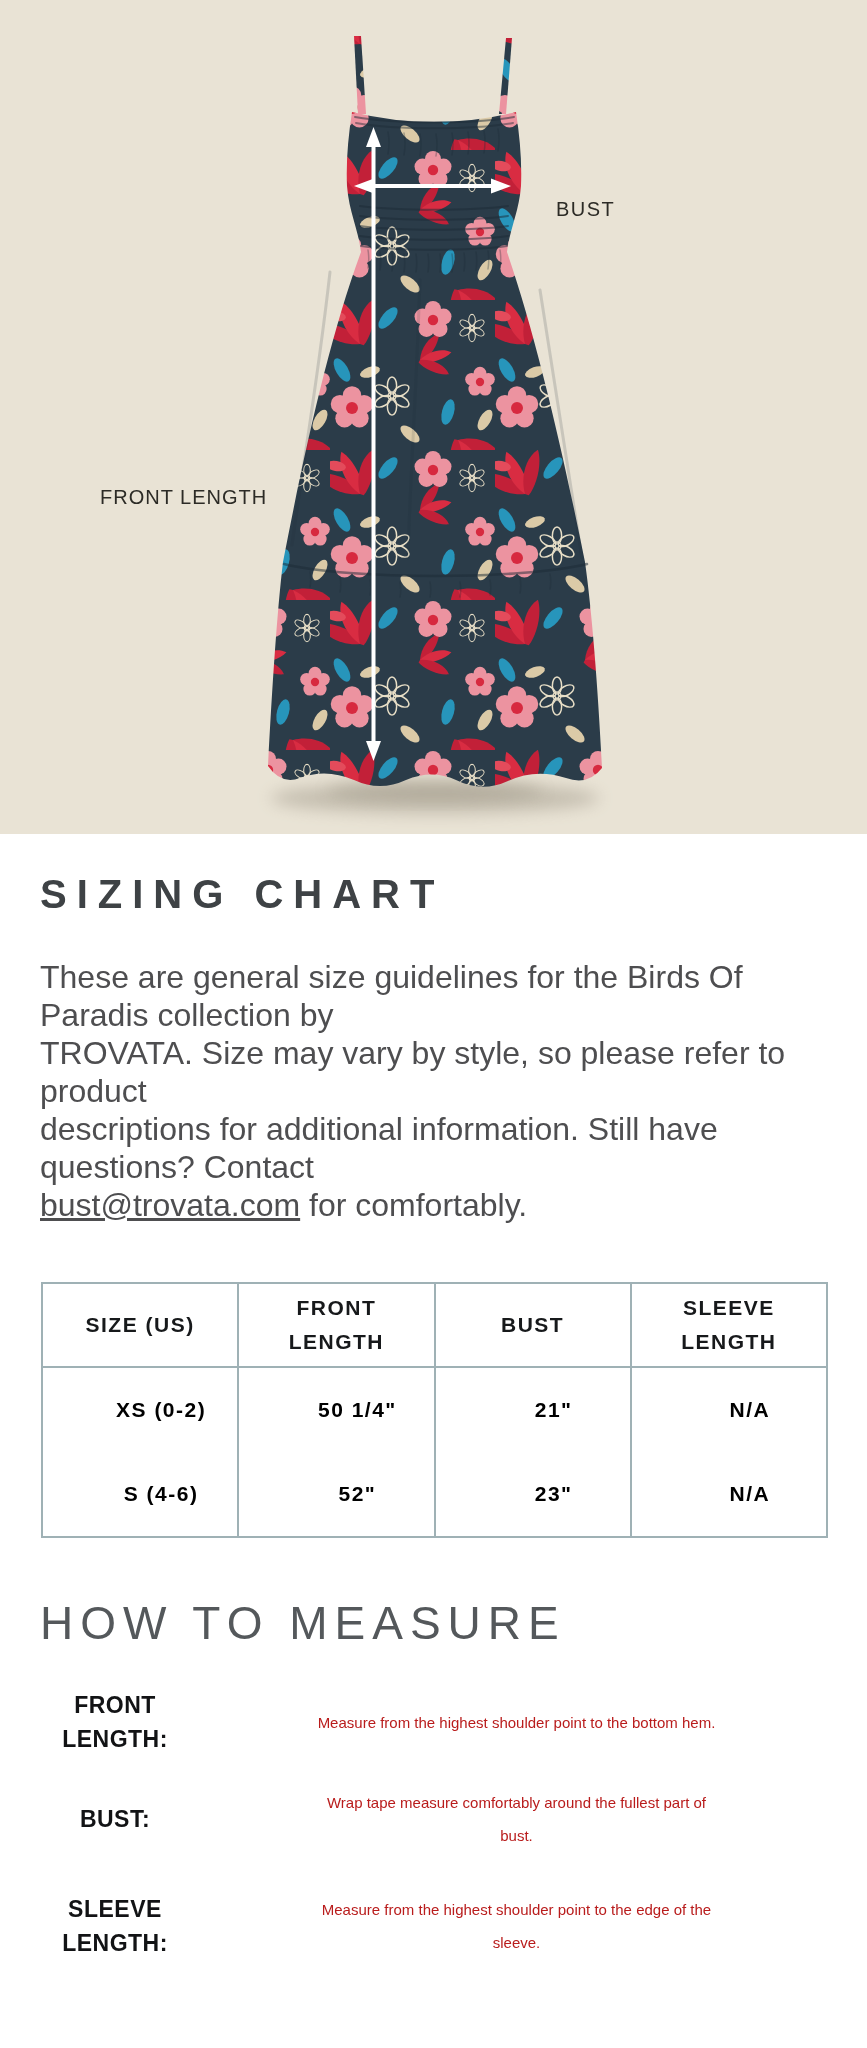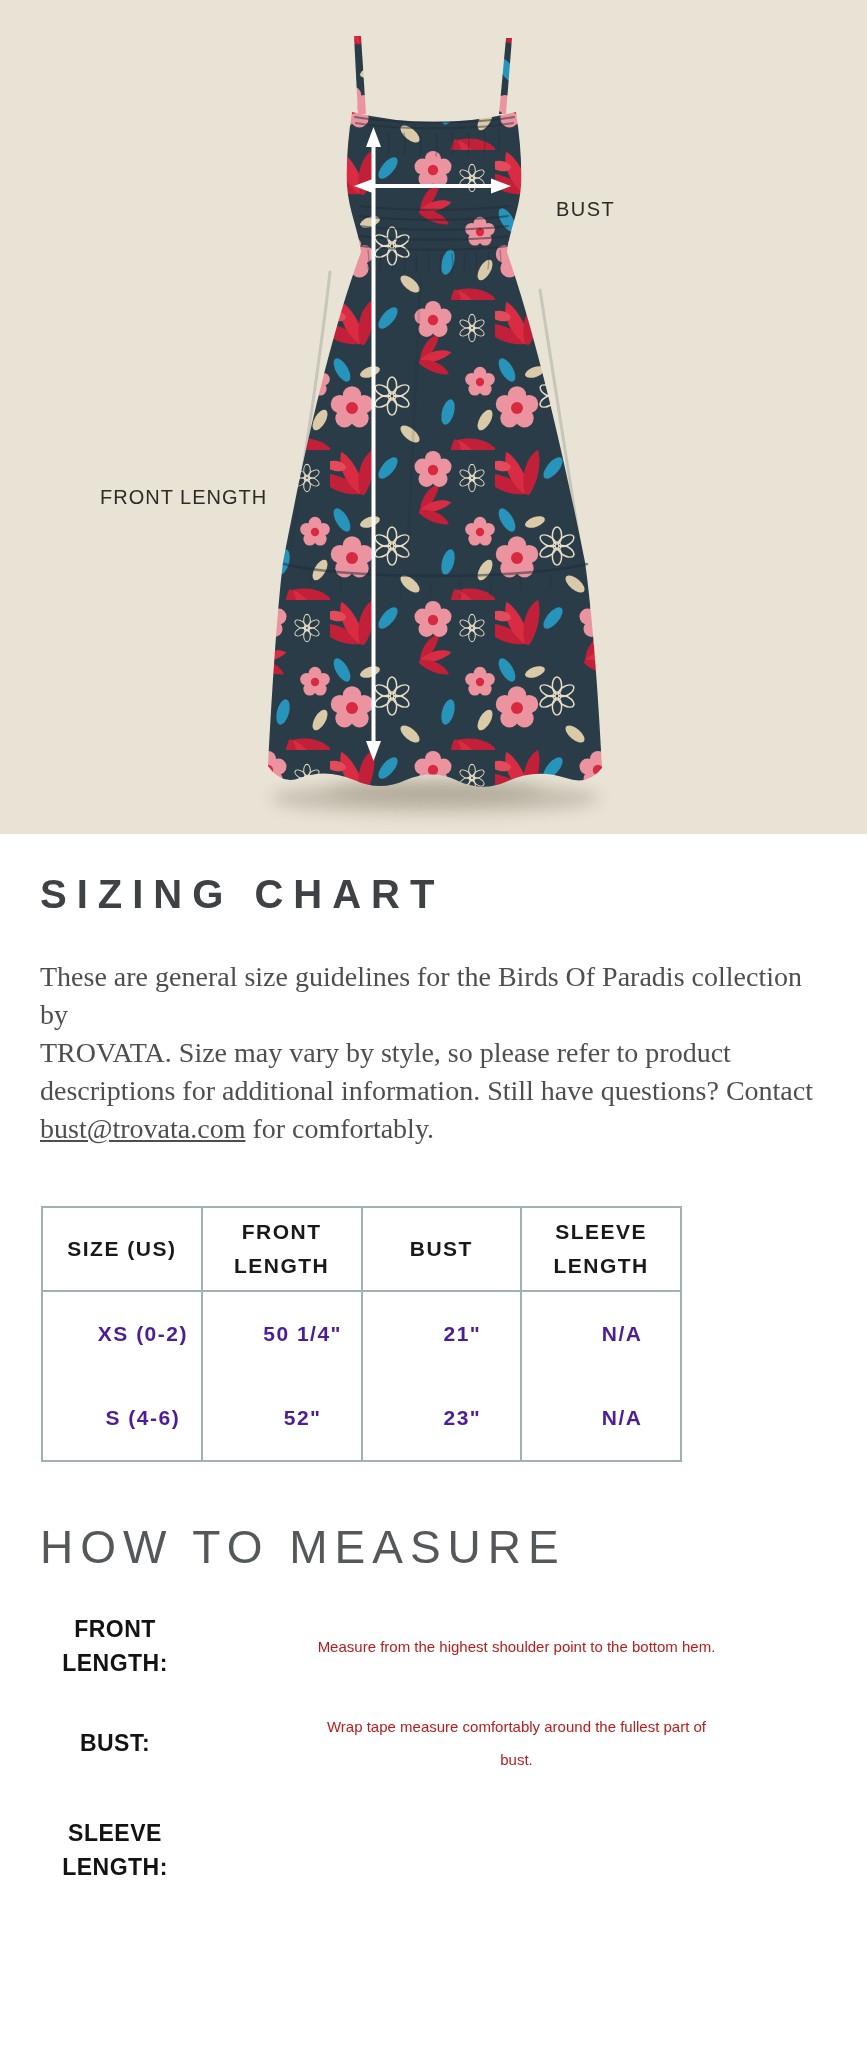--- a/index.html
+++ b/index.html
@@ -21,39 +21,39 @@
   #bust-label{left:556px;top:198px;}
   #front-length-label{left:100px;top:486px;letter-spacing:1px;}
   
   .content{padding:0 38px 0 40px;}
   h1.page-title{
     margin:40px 0 0 0;font-size:40px;font-weight:bold;
     letter-spacing:10px;color:#3e4245;line-height:1;
   }
   p.intro{
     margin:44px 0 0 0;max-width:775px;
-    font-family:Liberation Serif, serif;font-size:28px;
+    font-family:Liberation Sans, sans-serif;font-size:32px;
     line-height:38px;color:#4e4e50;white-space:pre-line;
   }
   p.intro a{color:#4e4e50;text-decoration:underline;}
   table.size-table{
-    margin:58px 0 0 1px;width:641px;
+    margin:58px 0 0 1px;width:787px;
     border-collapse:collapse;border:2px solid #9fb1b5;
     table-layout:fixed;
   }
   .size-table th,.size-table td{
     border-left:2px solid #9fb1b5;border-right:2px solid #9fb1b5;
     text-align:center;vertical-align:middle;
     font-weight:bold;letter-spacing:1.5px;
   }
   .size-table thead th{
     border-bottom:2px solid #9fb1b5;height:80px;
     font-size:21px;color:#17191b;line-height:34px;white-space:pre-line;
   }
-  .size-table tbody td{height:82px;font-size:21px;color:#4c1d95;padding-left:43px;}
+  .size-table tbody td{height:82px;font-size:21px;color:#000000;padding-left:43px;}
   h2.how-title{
     margin:62px 0 0 0;font-size:46px;font-weight:300;
     letter-spacing:7px;color:#54585b;line-height:1;
   }
   .m-row{
     display:grid;grid-template-columns:150px 1fr;align-items:center;
   }
   .m-row.first{margin-top:42px;}
   .m-row.second{margin-top:30px;}
   .m-row.third{margin-top:40px;}
@@ -256,14 +256,16 @@
     <div class="m-desc">Measure from the highest shoulder point to the bottom hem.</div>
   </div>
   <div class="m-row second">
     <div class="m-label">BUST:</div>
     <div class="m-desc">Wrap tape measure comfortably around the fullest part of
 bust.</div>
   </div>
   <div class="m-row third">
     <div class="m-label">SLEEVE
 LENGTH:</div>
+    <div class="m-desc">Measure from the highest shoulder point to the edge of the
+sleeve.</div>
   </div>
 </div>
 
 </body></html>

